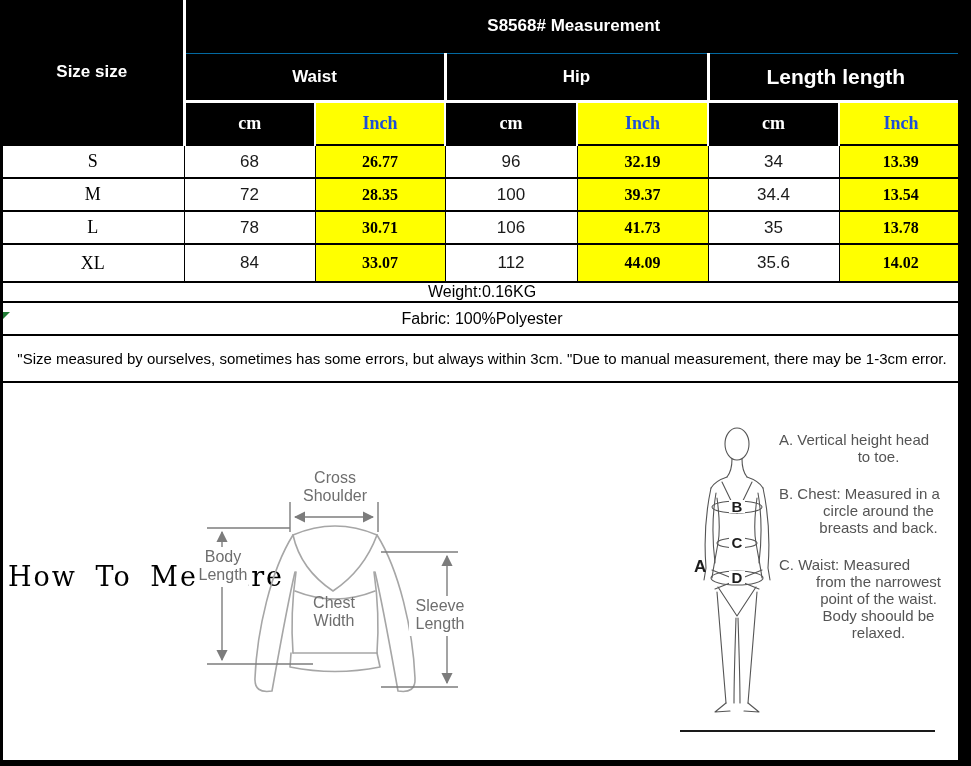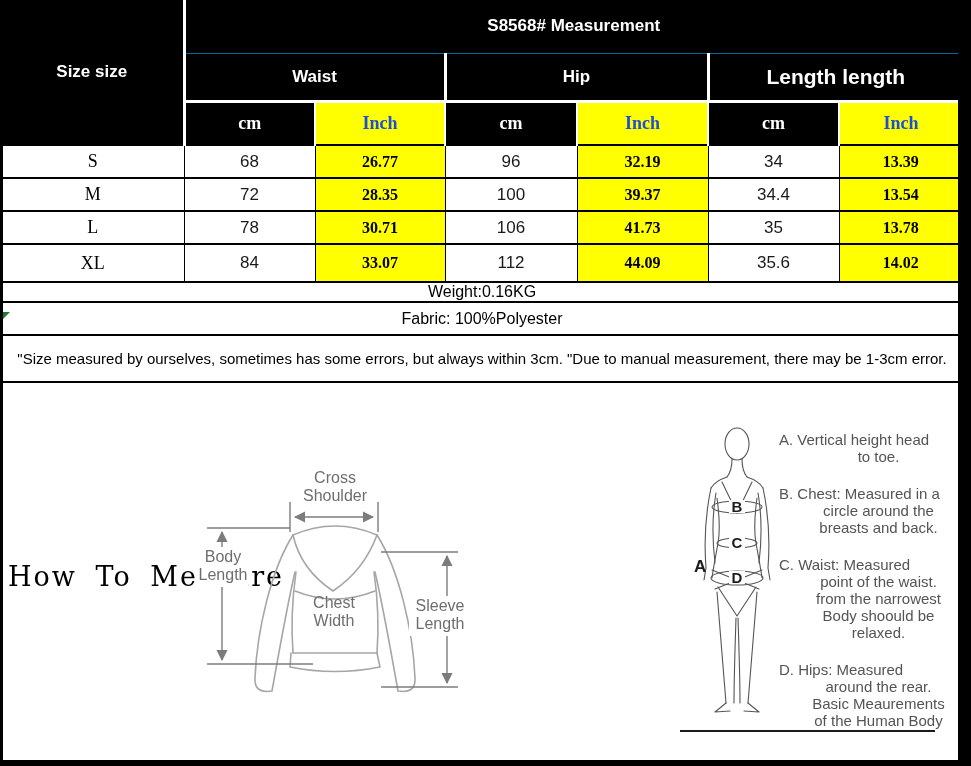--- a/index.html
+++ b/index.html
@@ -230,31 +230,25 @@
       <div class="dline">A. Vertical height head</div>
       <div class="dline cont">to toe.</div>
     </div>
     <div class="desc-para">
       <div class="dline">B. Chest: Measured in a</div>
       <div class="dline cont">circle around the</div>
       <div class="dline cont">breasts and back.</div>
     </div>
     <div class="desc-para">
       <div class="dline">C. Waist: Measured</div>
+      <div class="dline cont">from the narrowest</div>
       <div class="dline cont">point of the waist.</div>
-      <div class="dline cont">from the narrowest</div>
       <div class="dline cont">Body shoould be</div>
       <div class="dline cont">relaxed.</div>
     </div>
-    <div class="desc-para">
-      <div class="dline">D. Hips: Measured</div>
-      <div class="dline cont">around the rear.</div>
-      <div class="dline cont">Basic Meaurements</div>
-      <div class="dline cont">of the Human Body</div>
-    </div>
   </div>
 
   <div class="underline"></div>
 
   <div class="strip-left"></div>
   <div class="strip-right"></div>
   <div class="strip-bottom"></div>
 
 </div>
 

